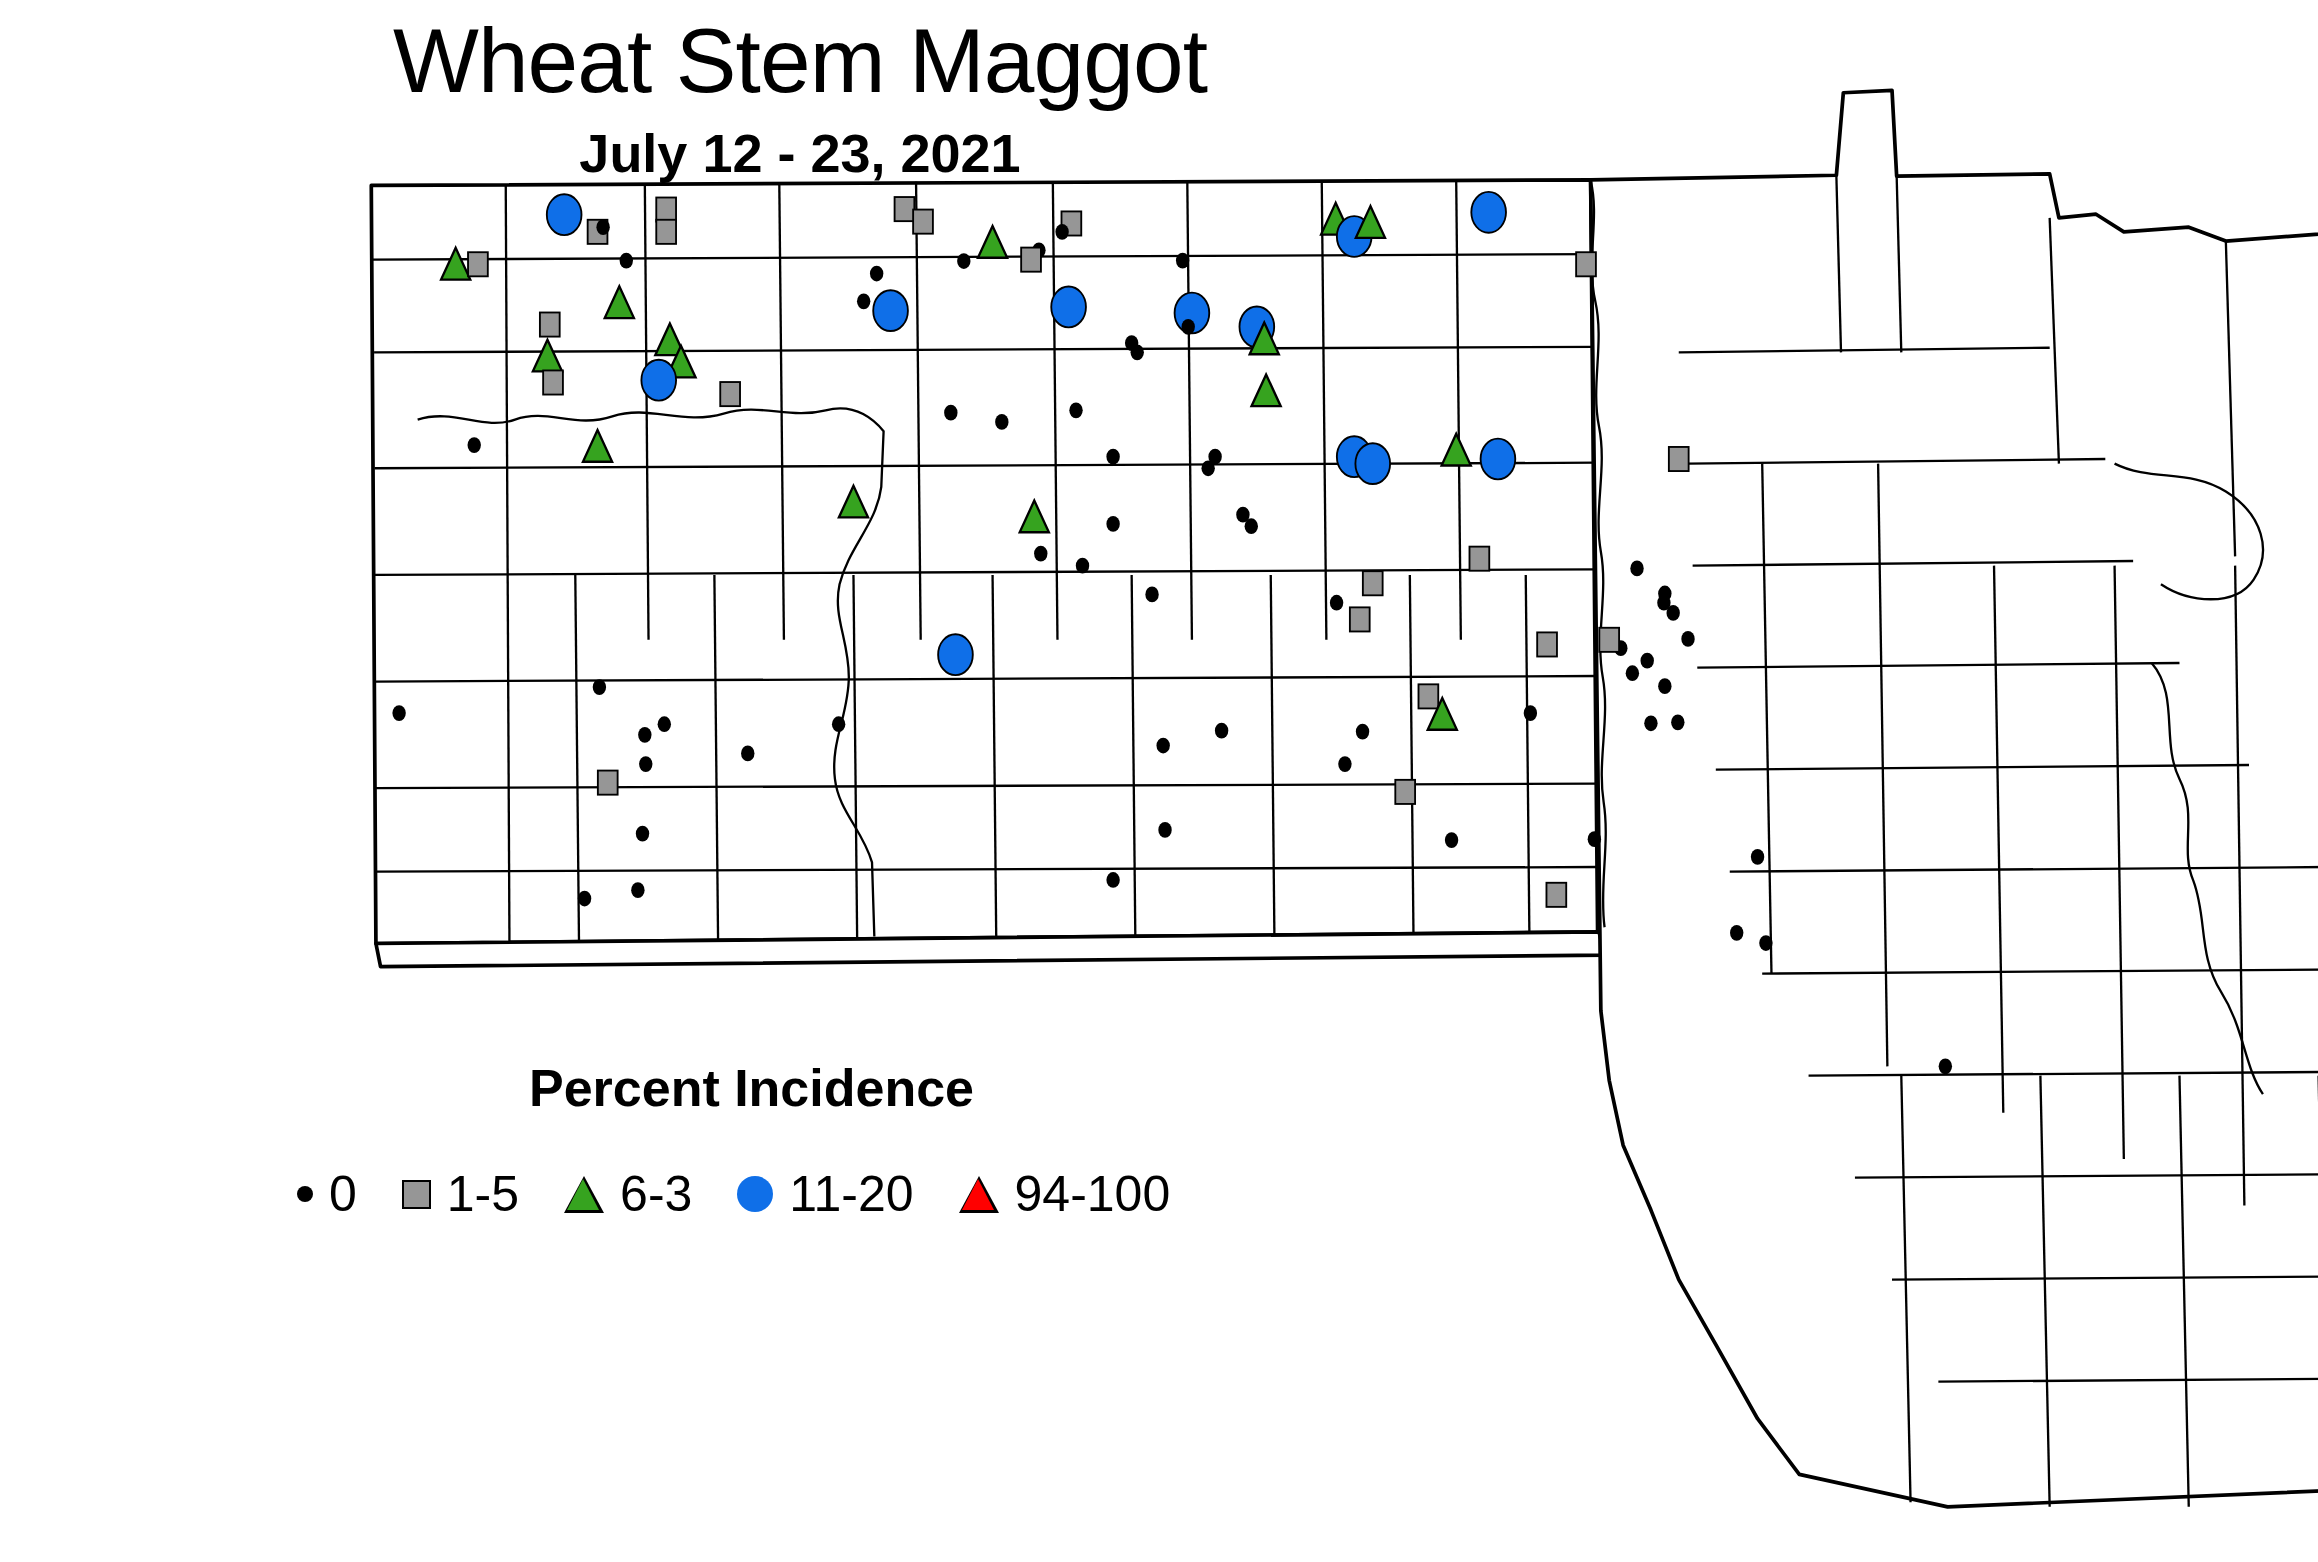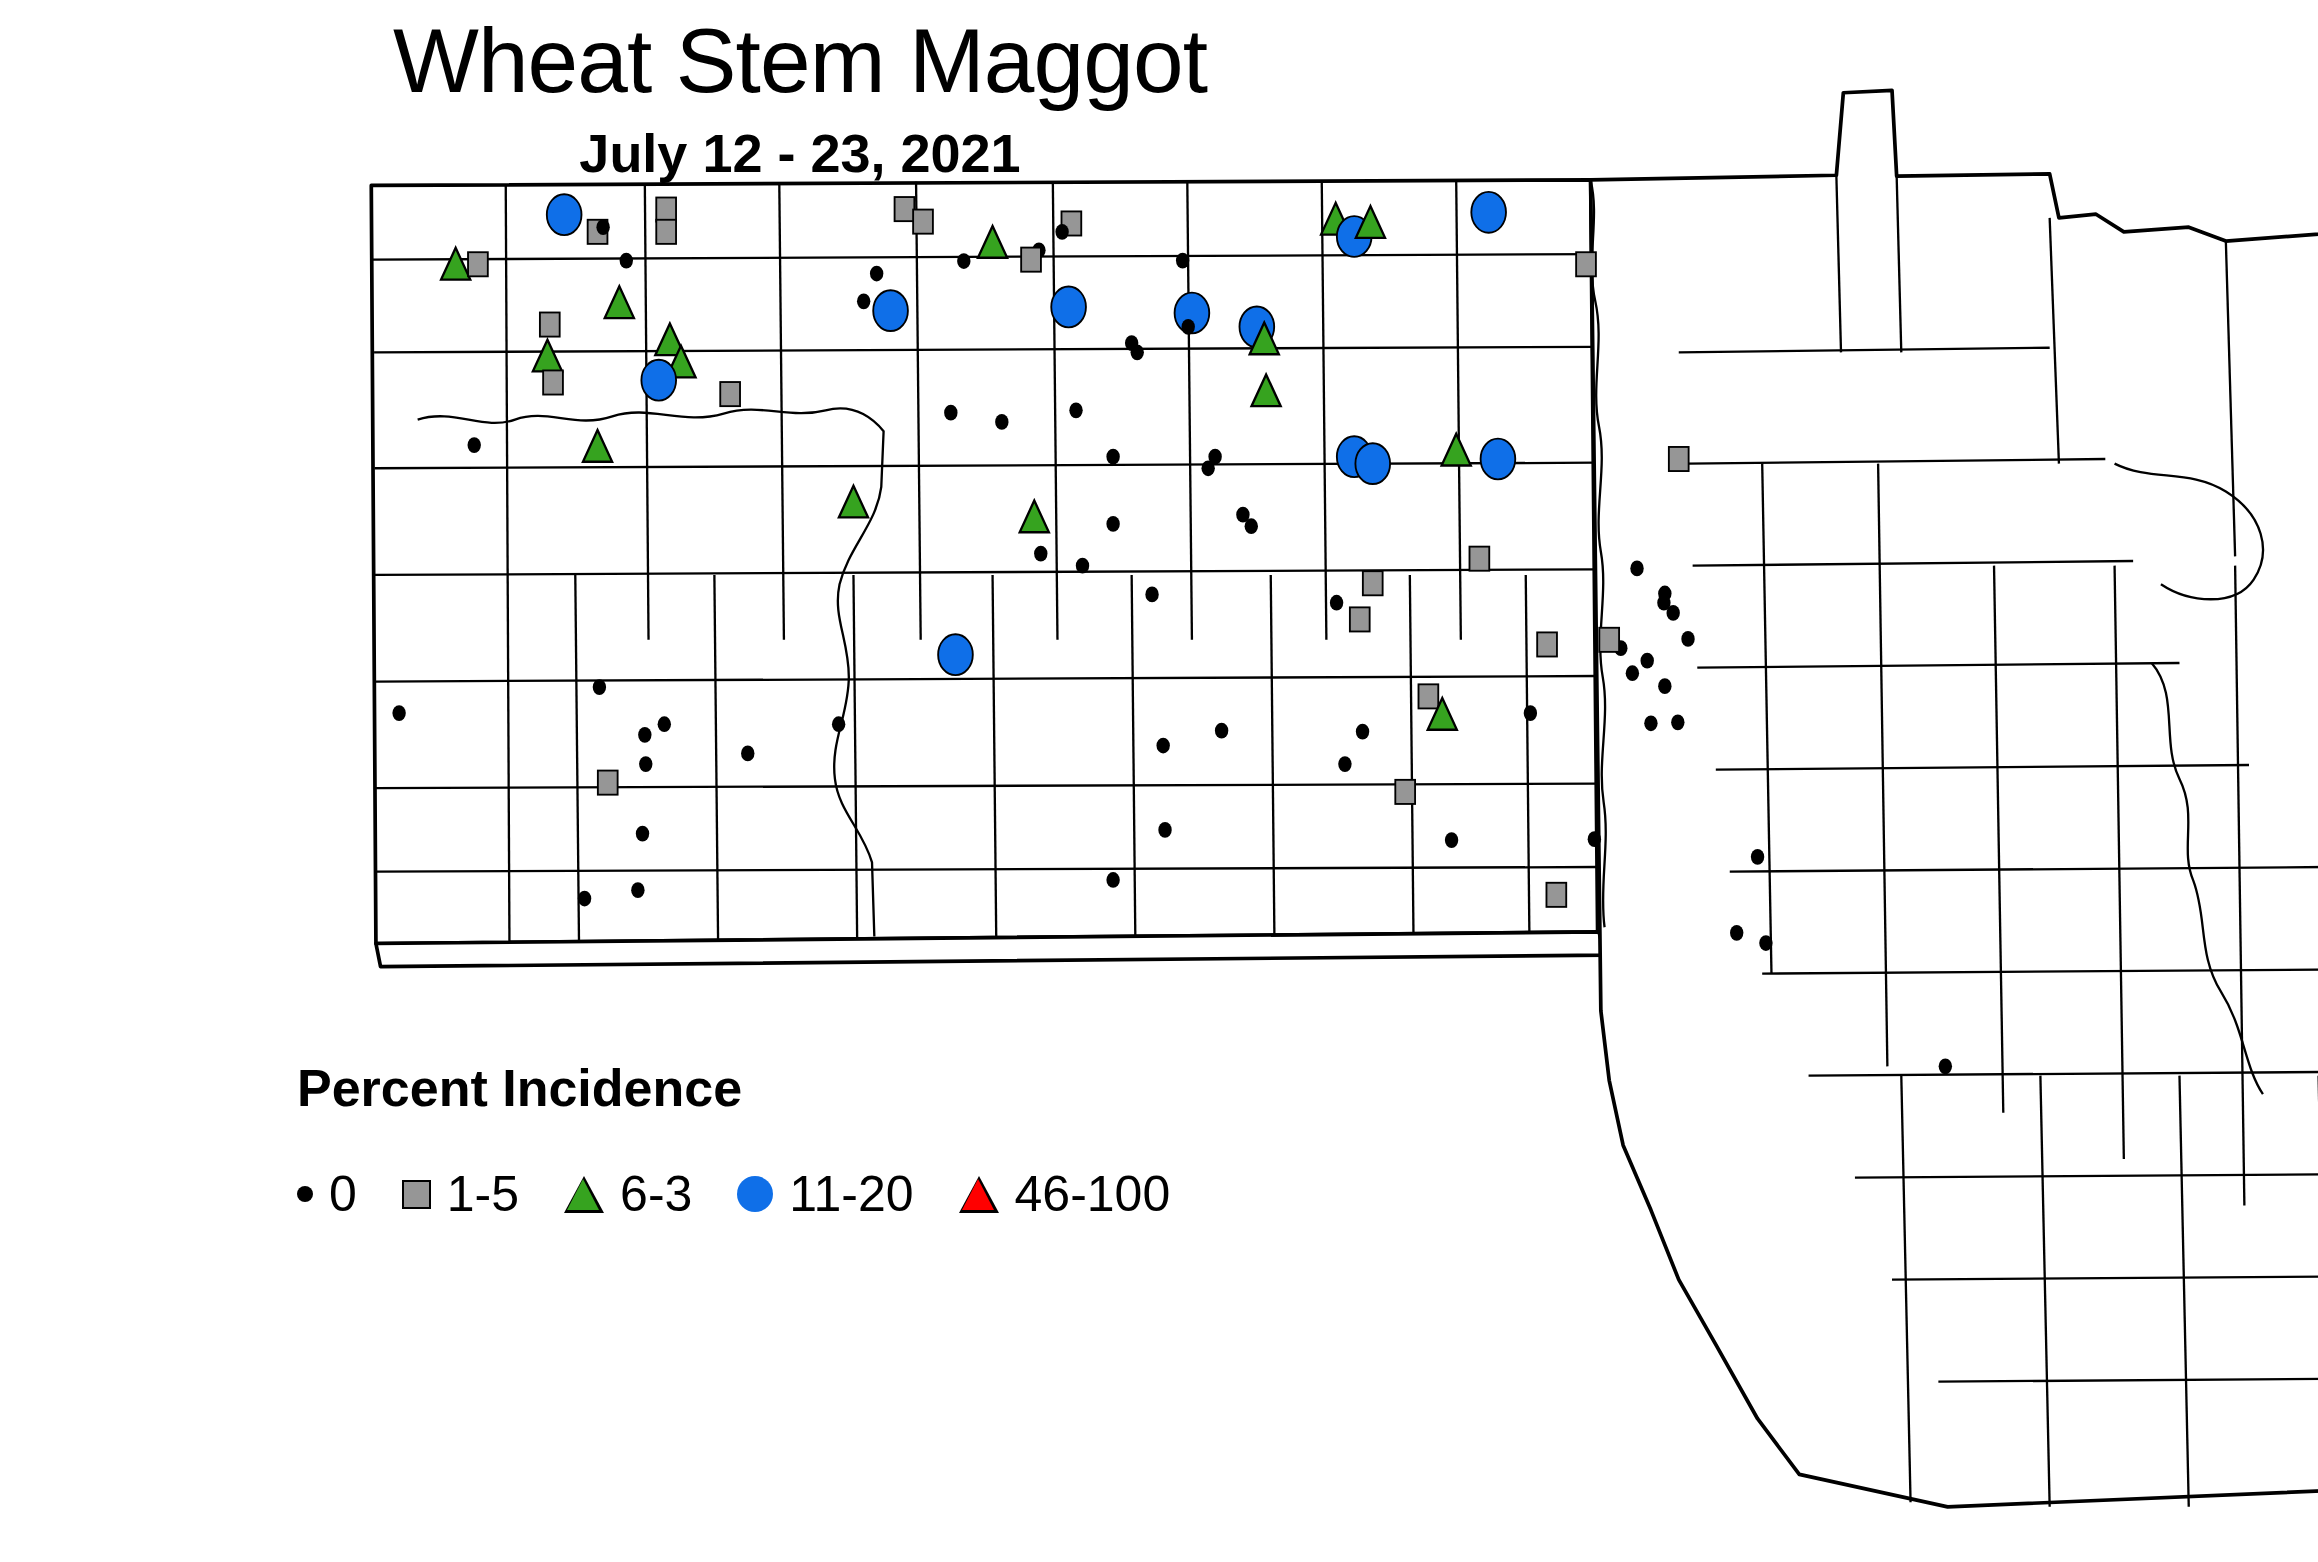--- a/index.html
+++ b/index.html
@@ -19,21 +19,21 @@
     line-height:1; font-family:"Liberation Sans", sans-serif;
   }
 
   
   #map-wrap{position:absolute; left:0; top:0; width:2994px; height:1562px;}
   #map-svg{position:absolute; left:0; top:0;}
 
   
   #legend{position:absolute; left:297px; top:1062px; width:1414px; height:167px;}
   #legend-title{
-    position:absolute; left:0; top:0; width:909px; text-align:left;
+    position:absolute; left:0; top:0; width:909px; text-align:center;
     font-size:52px; font-weight:bold; line-height:1;
   }
   .legend-row{position:absolute; left:0; top:97px; height:70px;
               display:flex; align-items:center;}
   .legend-item{display:flex; align-items:center; height:70px; }
   .legend-label{font-size:50px; font-weight:normal; line-height:1;
                 margin-left:16px; margin-right:45px; white-space:nowrap;}
   .sw{display:inline-block; flex:none;}
 
   .sw-dot{width:16px;height:16px;border-radius:50%;background:#000;}
@@ -296,20 +296,20 @@
       <div class="legend-item">
         <span class="sw sw-circ"></span>
         <span class="legend-label">11-20</span>
       </div>
 
 
       <div class="legend-item">
         <span class="sw sw-tri red">
             <i></i>
           </span>
-        <span class="legend-label">46-100</span>
+        <span class="legend-label">94-100</span>
       </div>
 
     </div>
   </div>
 
 </div>
 
 
 </body></html>

